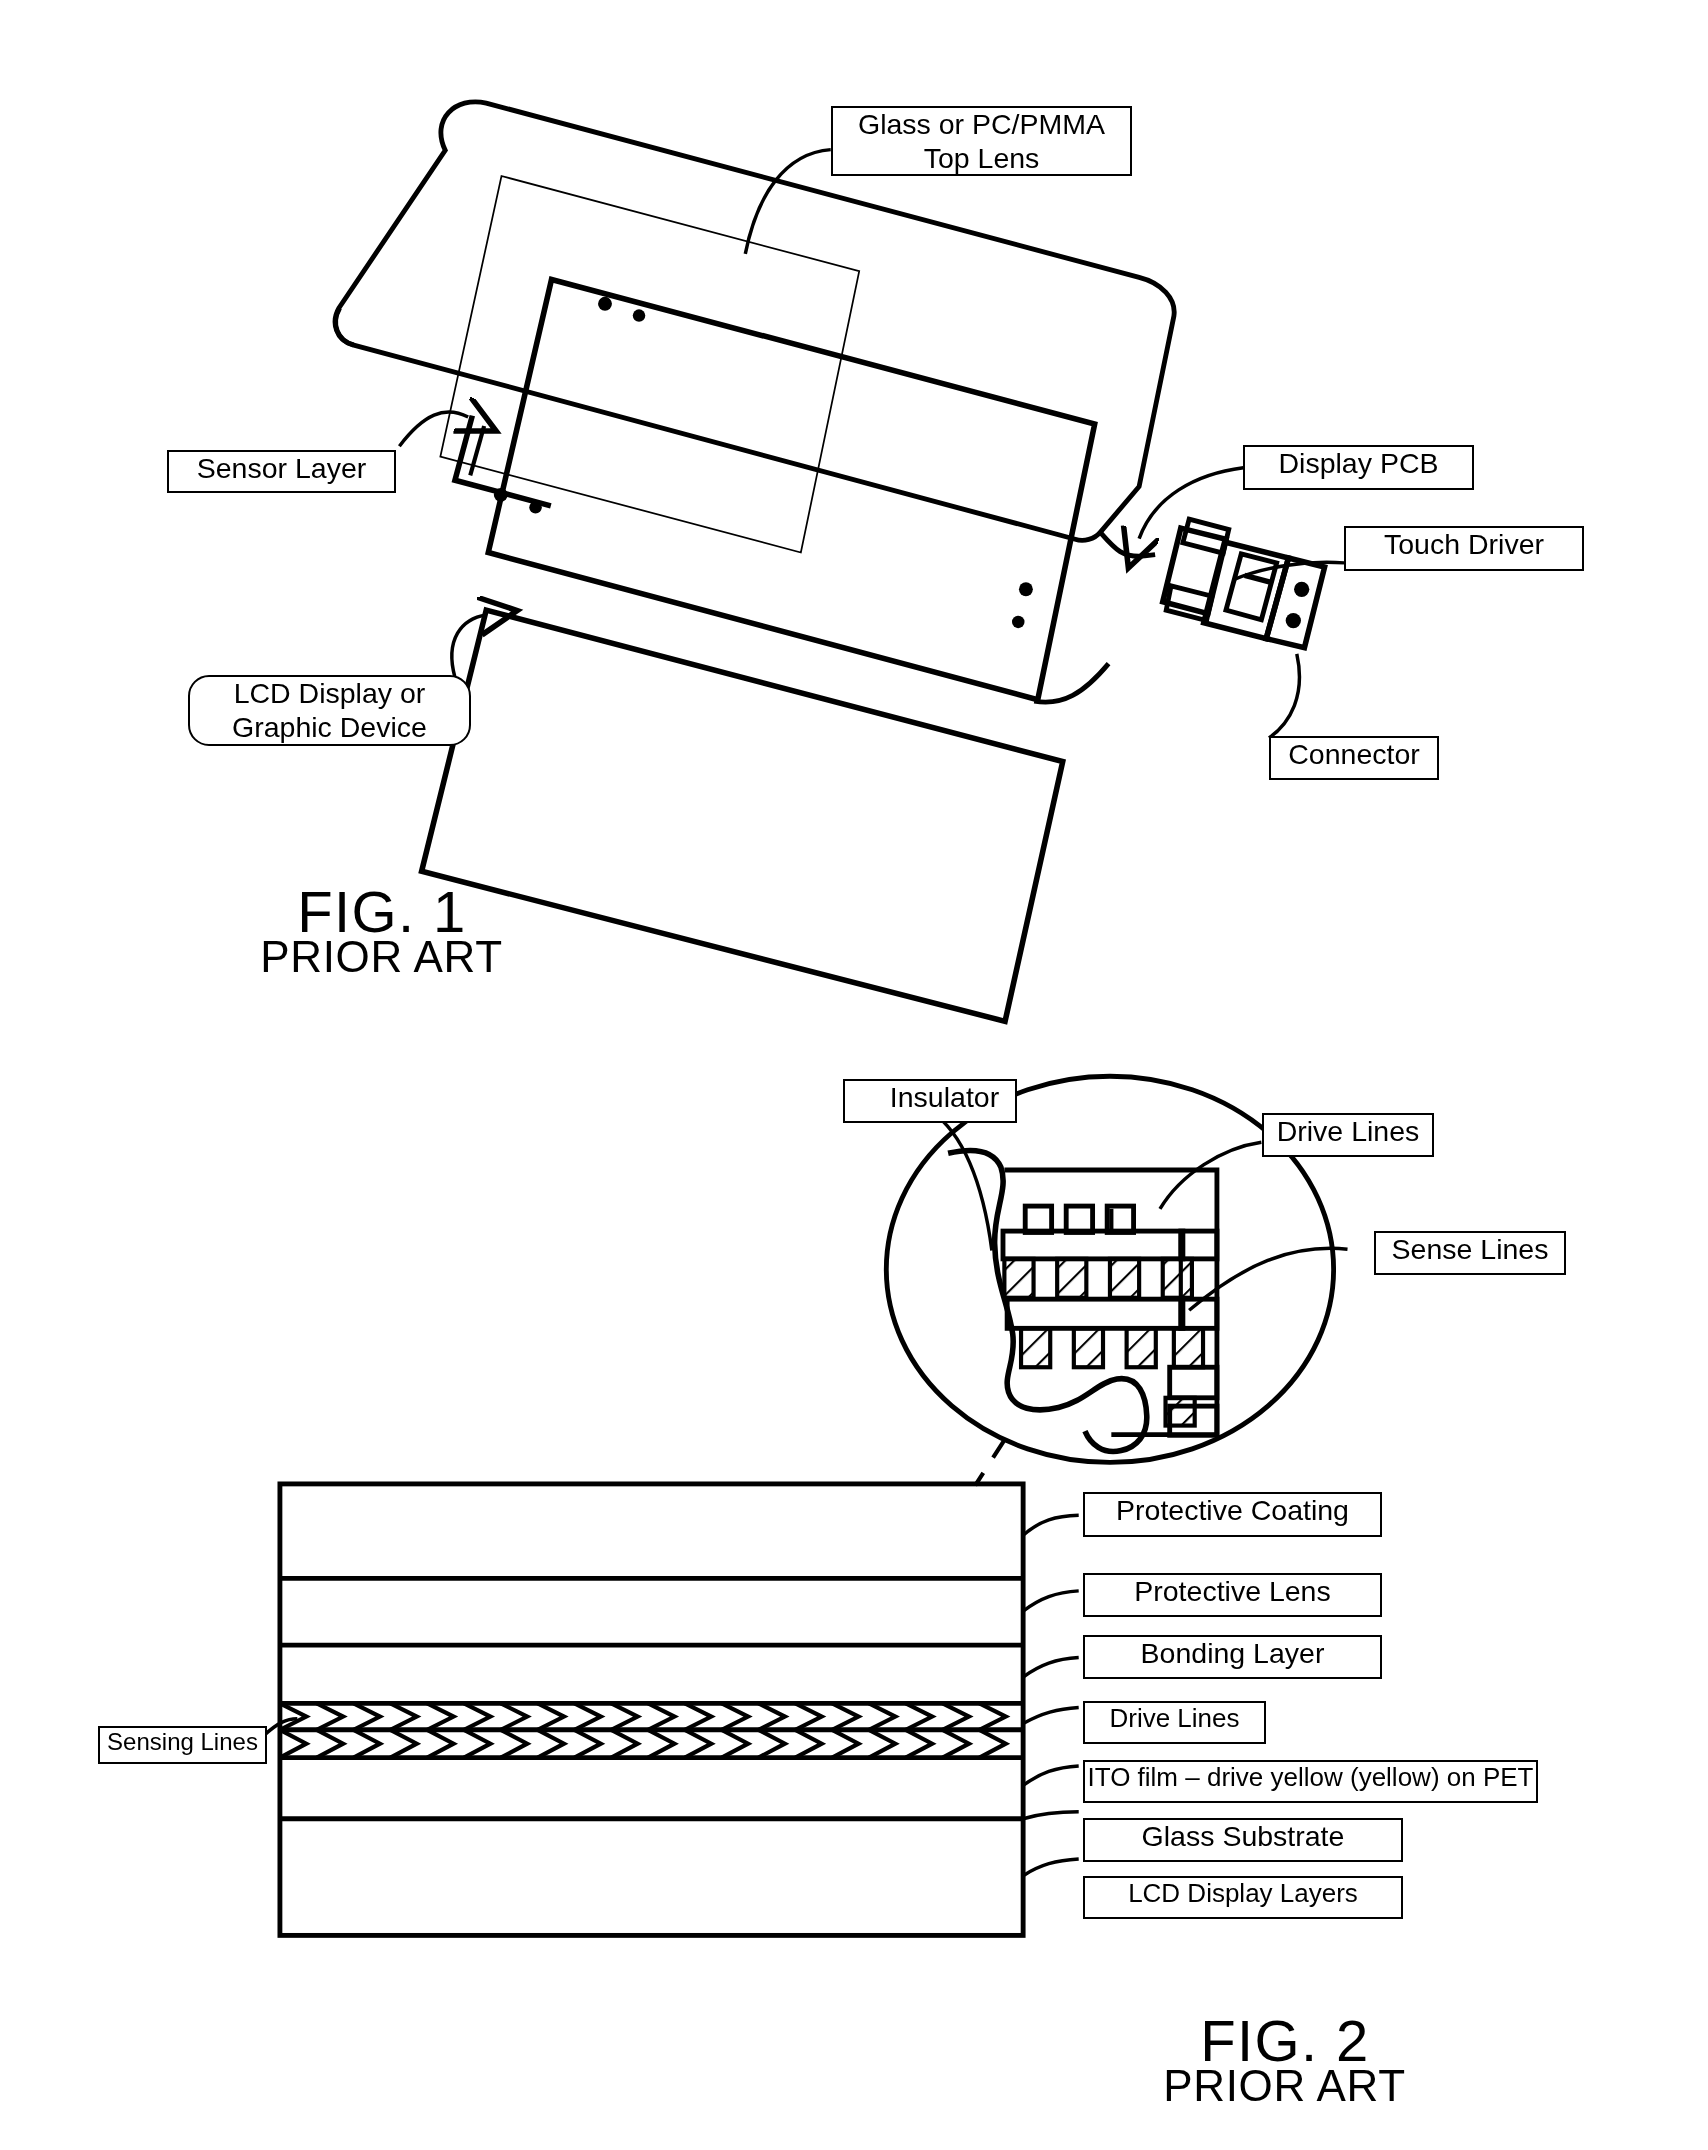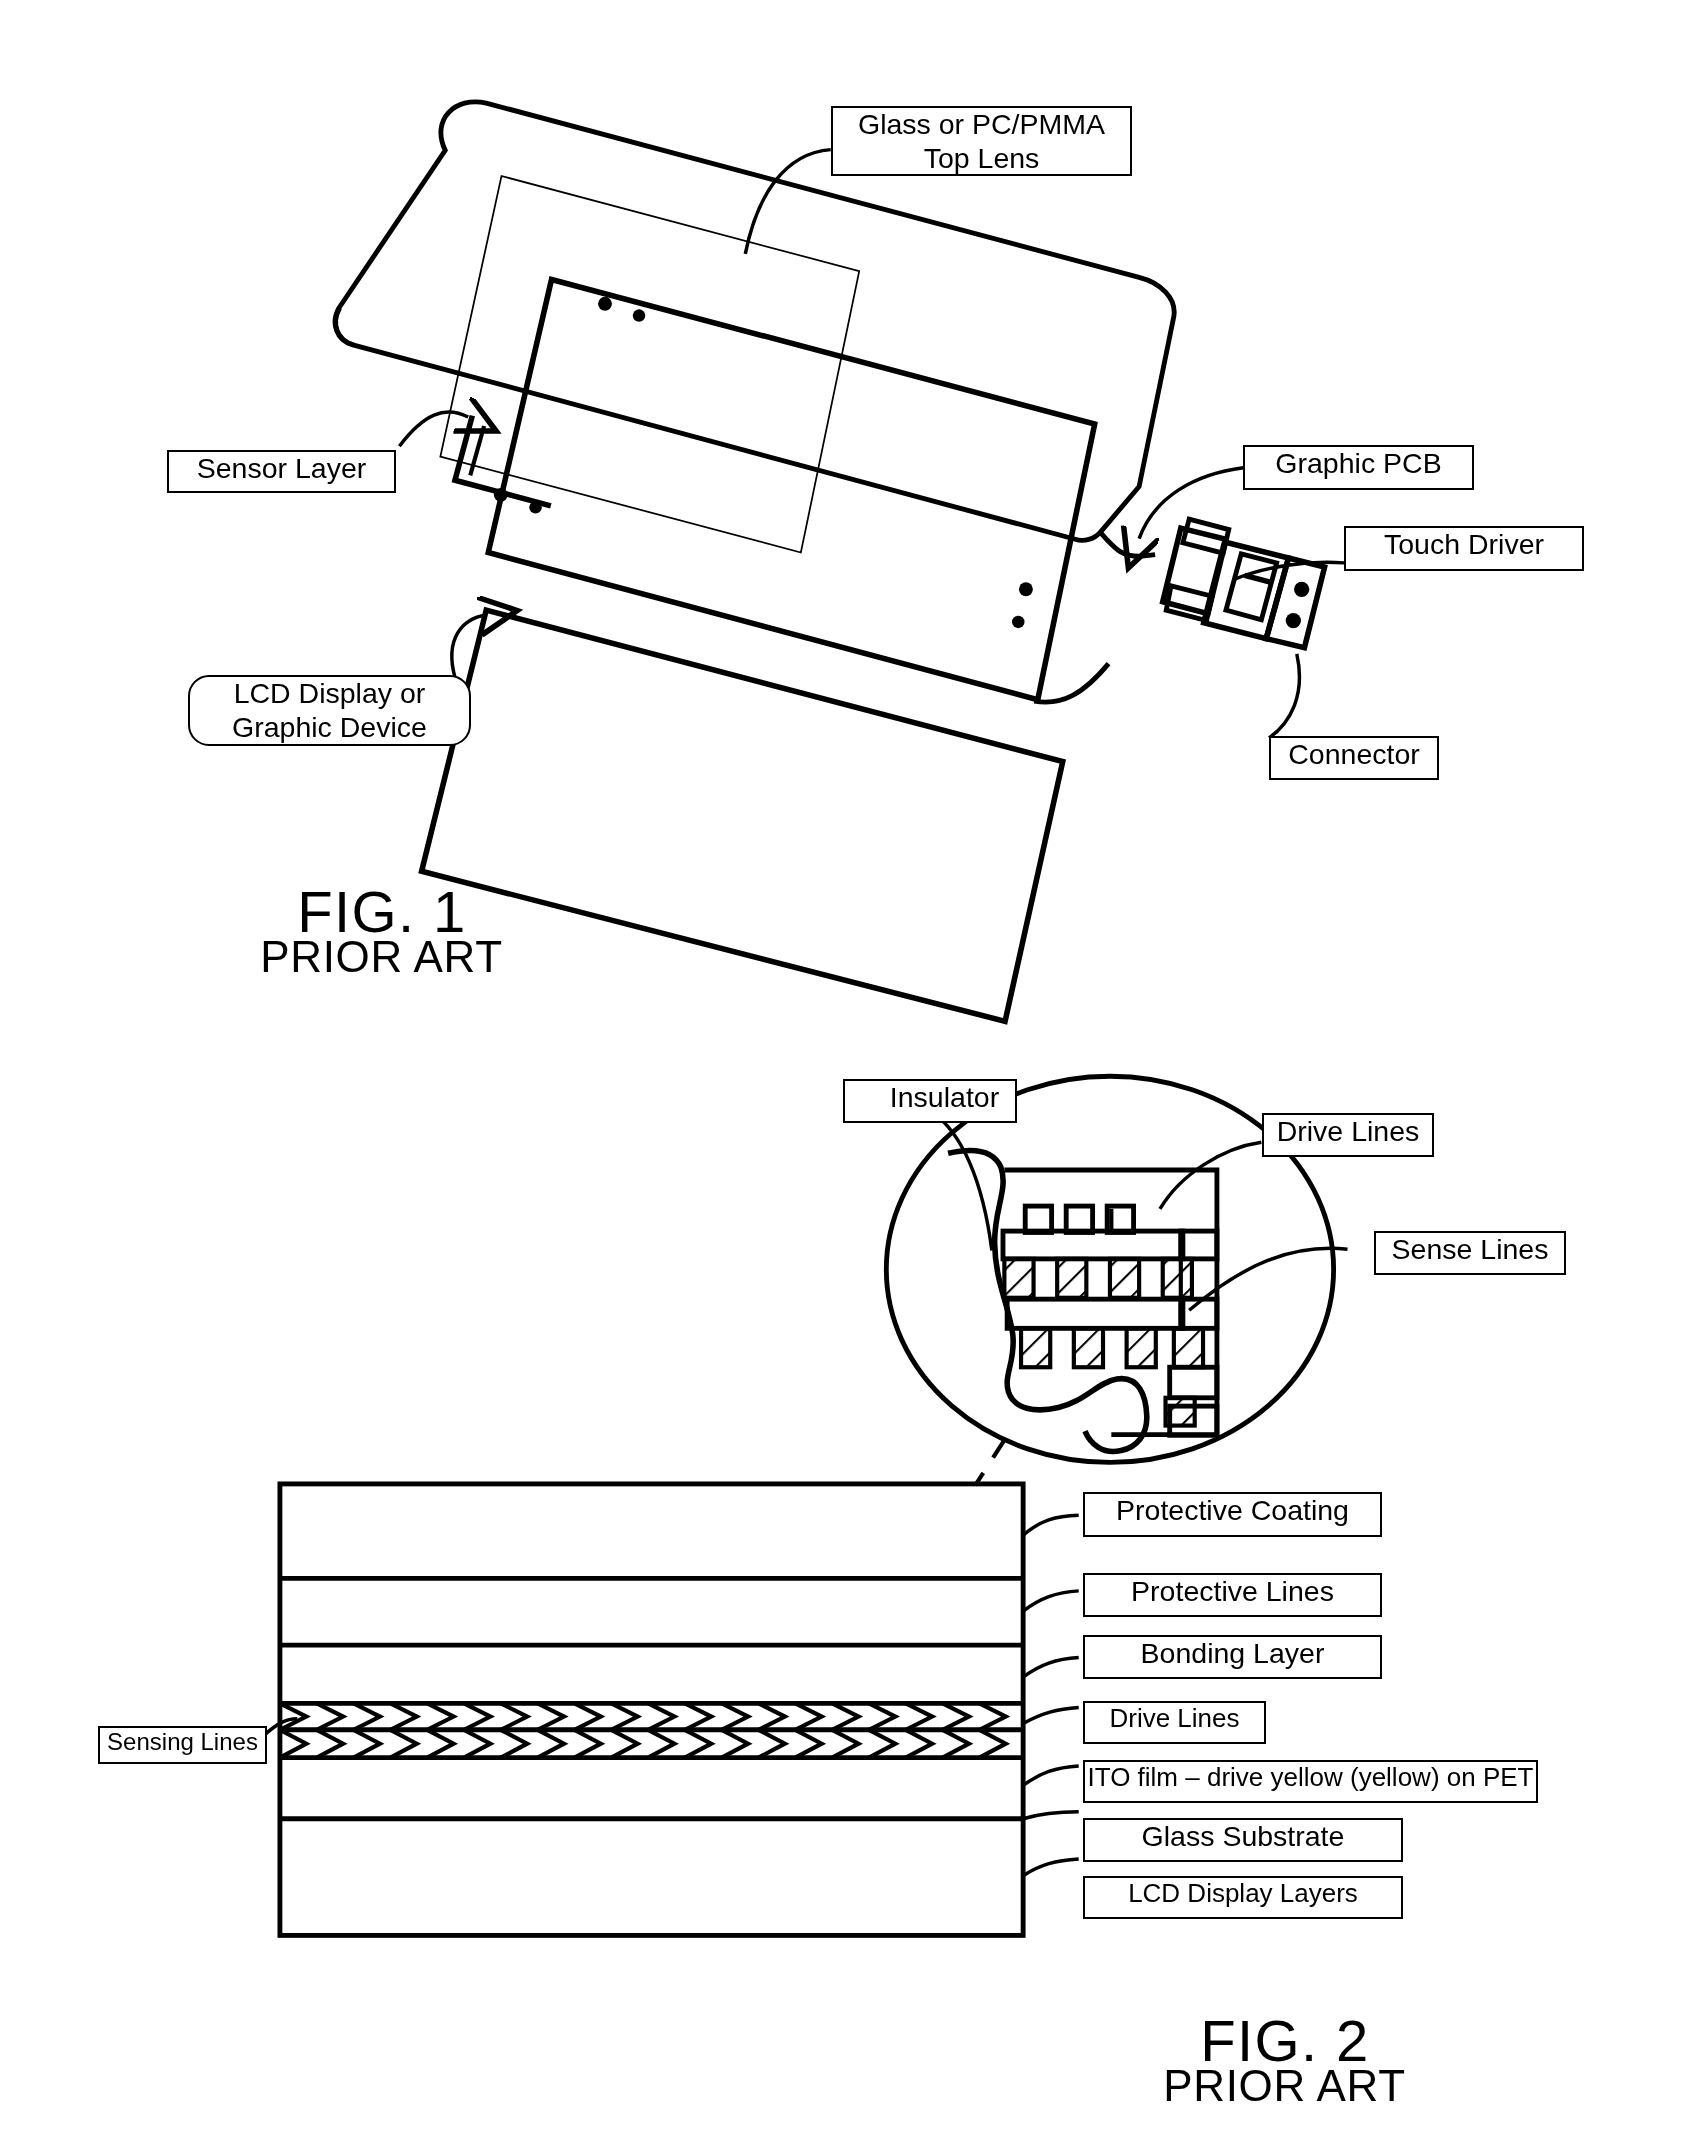--- a/index.html
+++ b/index.html
@@ -221,21 +221,21 @@
   <div class="lblbox" style="left:167px;top:450px;width:229px;height:43px;font-size:28.5px;">
     <span>Sensor Layer</span>
   </div>
 
   <div class="lblbox" style="left:188px;top:675px;width:283px;height:71px;font-size:28.5px;border-radius:21px;">
     <span>LCD Display or
 Graphic Device</span>
   </div>
 
   <div class="lblbox" style="left:1243px;top:445px;width:231px;height:45px;font-size:28.5px;">
-    <span>Graphic PCB</span>
+    <span>Display PCB</span>
   </div>
 
   <div class="lblbox" style="left:1344px;top:526px;width:240px;height:45px;font-size:28.5px;">
     <span>Touch Driver</span>
   </div>
 
   <div class="lblbox" style="left:1269px;top:736px;width:170px;height:44px;font-size:28.5px;">
     <span>Connector</span>
   </div>
 
@@ -256,21 +256,21 @@
 
   <div class="lblbox" style="left:1374px;top:1231px;width:192px;height:44px;font-size:28.5px;">
     <span>Sense Lines</span>
   </div>
 
   <div class="lblbox" style="left:1083px;top:1492px;width:299px;height:45px;font-size:28.5px;">
     <span>Protective Coating</span>
   </div>
 
   <div class="lblbox" style="left:1083px;top:1573px;width:299px;height:44px;font-size:28.5px;">
-    <span>Protective Lines</span>
+    <span>Protective Lens</span>
   </div>
 
   <div class="lblbox" style="left:1083px;top:1635px;width:299px;height:44px;font-size:28.5px;">
     <span>Bonding Layer</span>
   </div>
 
   <div class="lblbox" style="left:1083px;top:1701px;width:183px;height:43px;font-size:26px;">
     <span>Drive Lines</span>
   </div>
 

